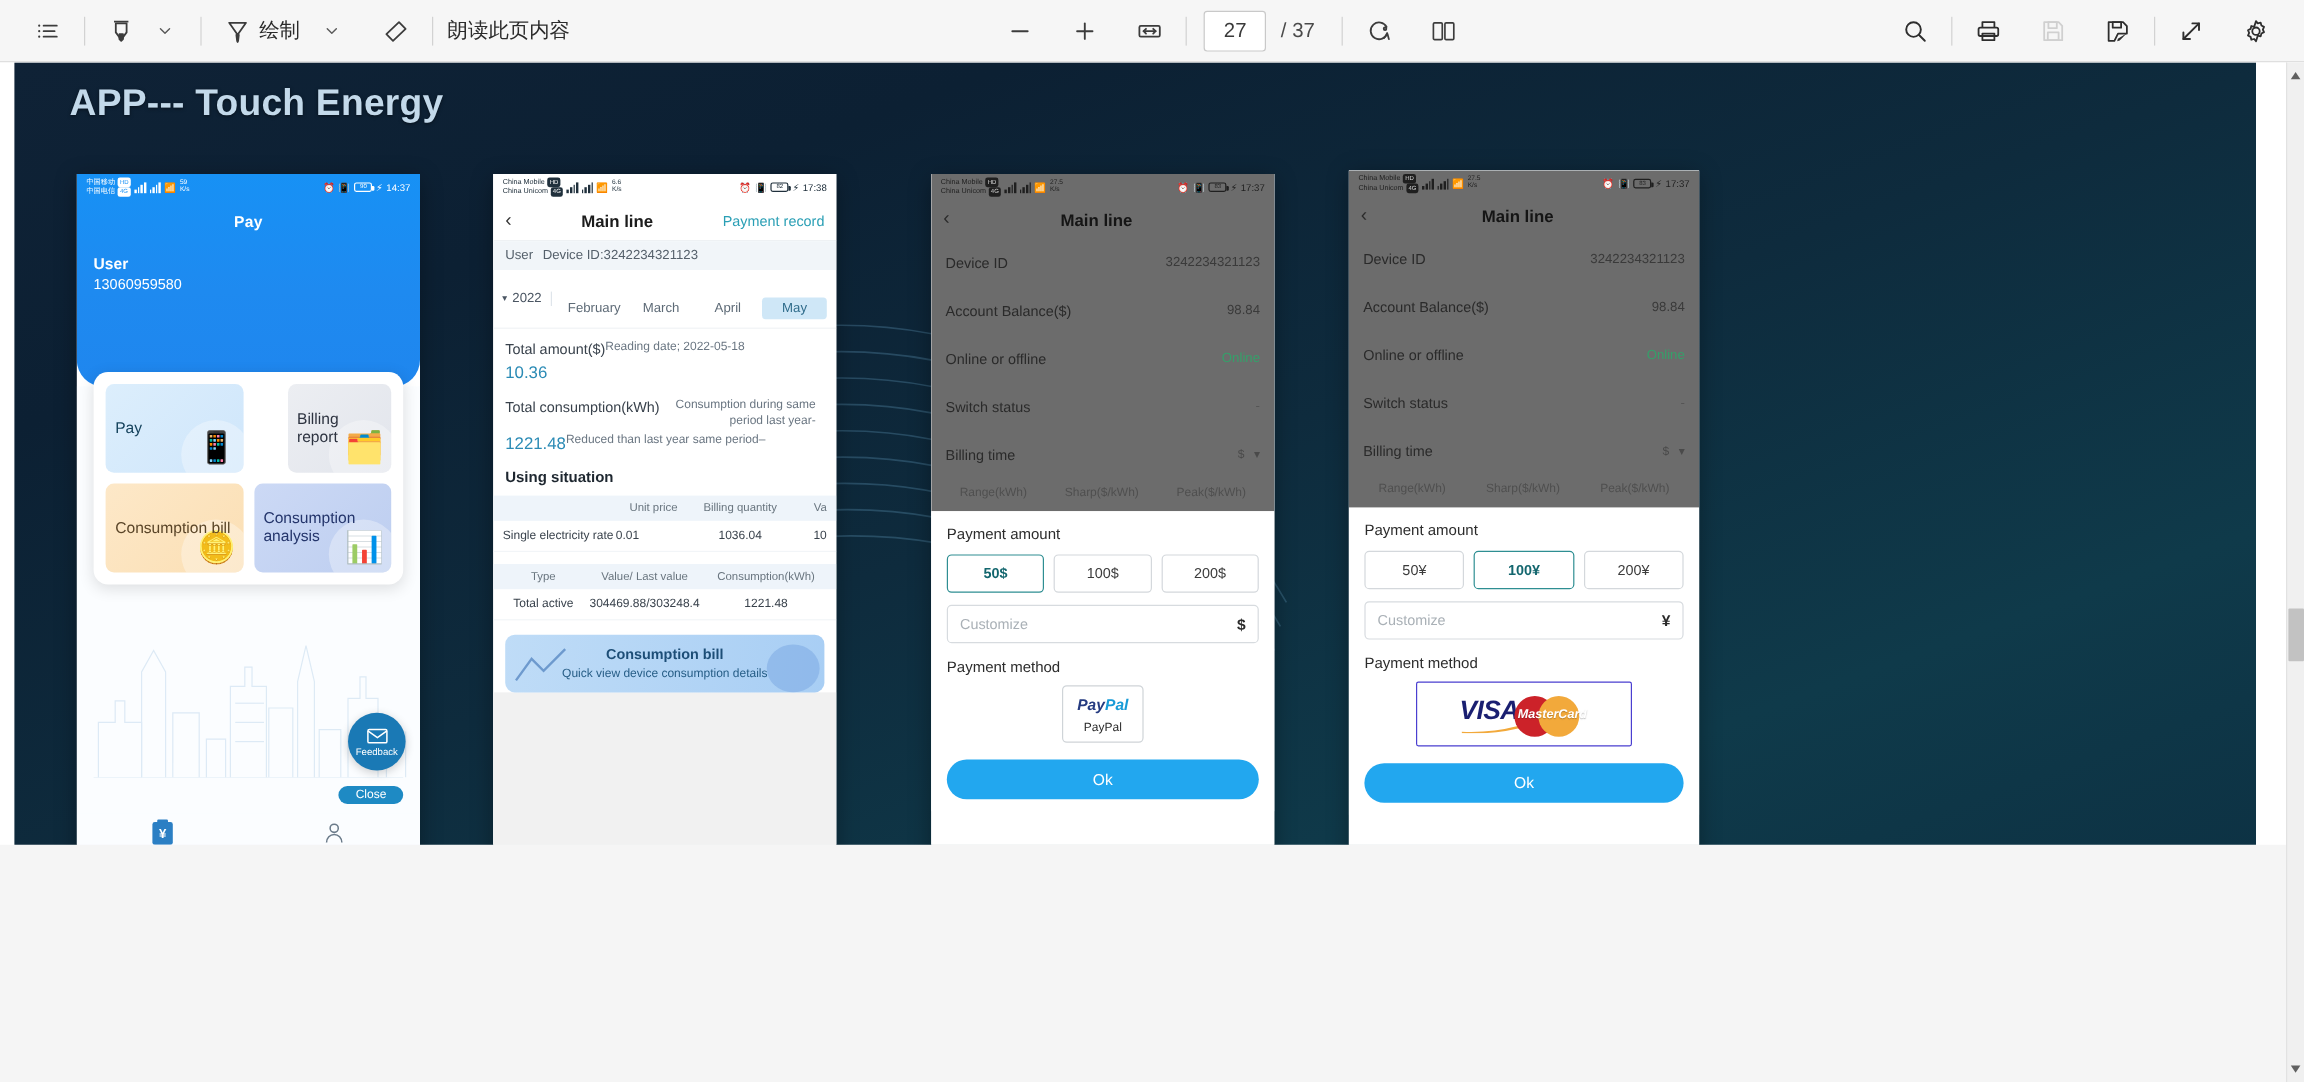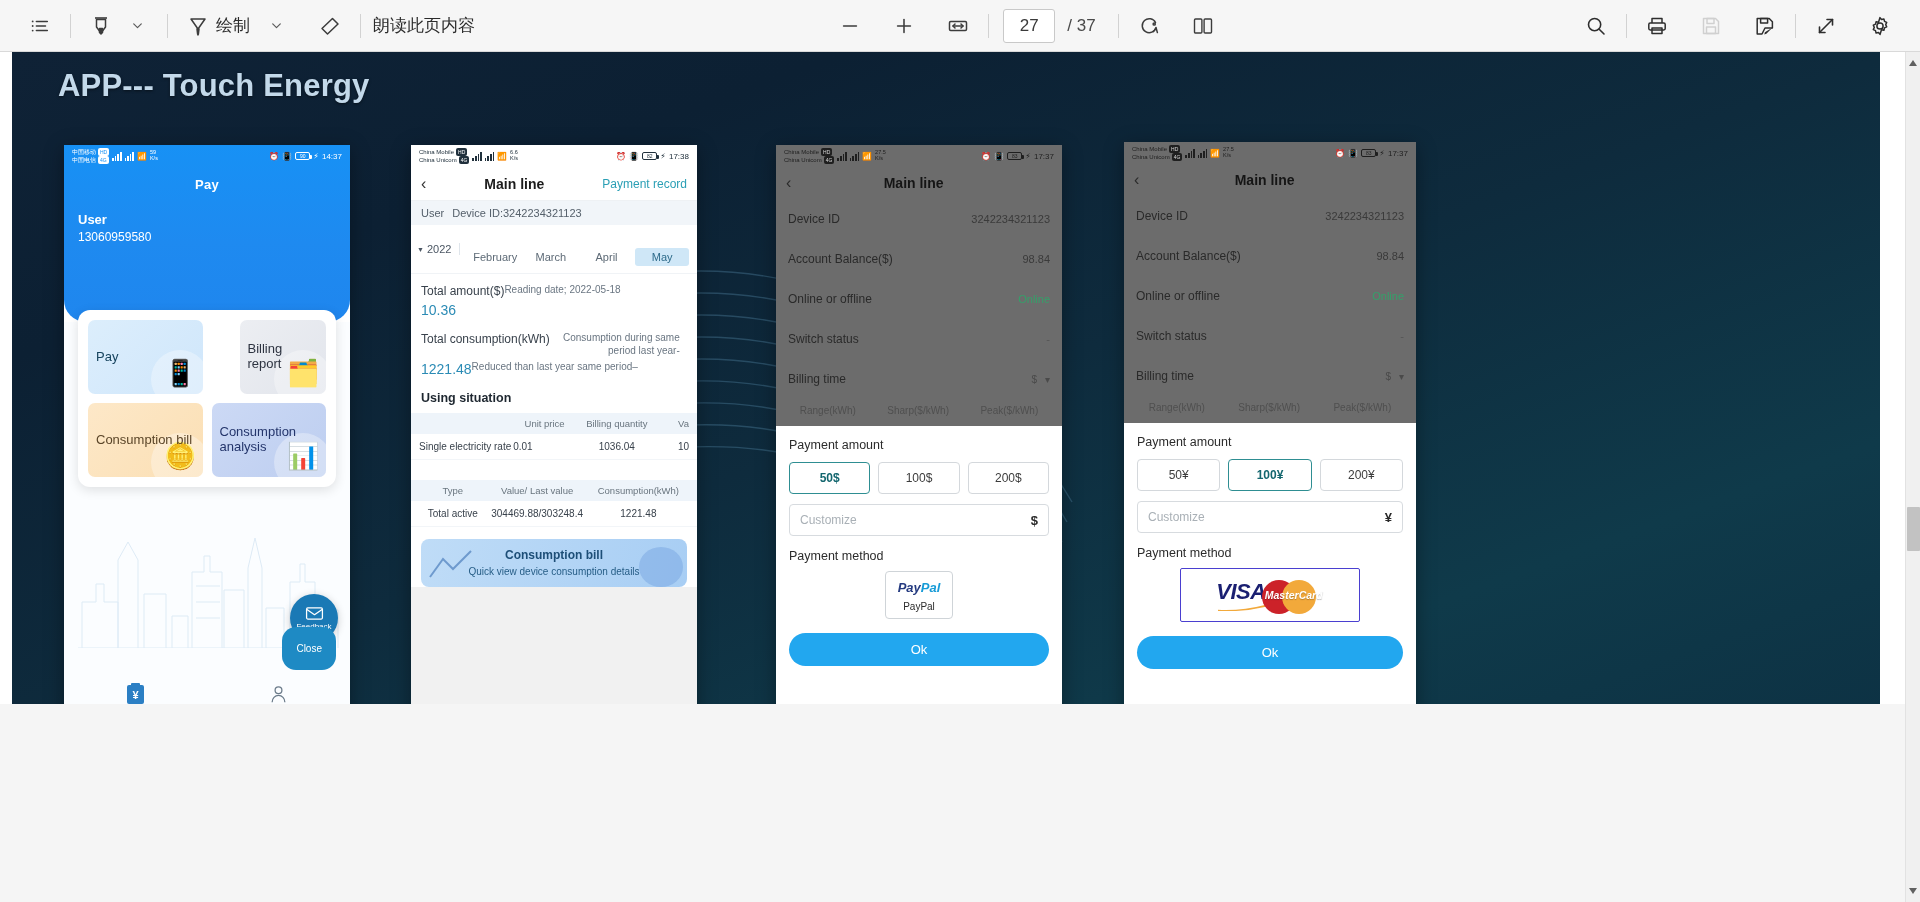--- a/index.html
+++ b/index.html
@@ -204,21 +204,21 @@
     align-items: center; justify-content: center;
     gap: 1px; cursor: pointer;
     box-shadow: 0 2px 8px rgba(0,0,0,.2);
     z-index: 4;
   }
   .fab-feedback span { font-size: 8px; }
   .btn-close {
     position: absolute; right: 14px; bottom: 90px;
     background: #1e8ac4; color: #fff;
     border-radius: 14px;
-    padding: 16px 14px; font-size: 10px;
+    padding: 2px 14px; font-size: 10px;
     cursor: pointer; z-index: 4;
   }
   .p1-tabbar {
     position: absolute; left: 0; right: 0; bottom: 36px;
     height: 46px;
     display: flex; align-items: center;
     background: #fbfdff;
     z-index: 3;
   }
   .p1-tab {
@@ -865,21 +865,21 @@
         <div style="flex:1.3;text-align:center">Billing quantity</div>
         <div style="flex:.5;text-align:right">Va</div>
       </div>
       <div class="p2-tr">
         <div style="flex:1.5">Single electricity rate</div>
         <div style="flex:1;text-align:left">0.01</div>
         <div style="flex:1.3;text-align:center">1036.04</div>
         <div style="flex:.5;text-align:right">10</div>
       </div>
 
-      <div class="p2-thead" style="margin-top:20px;">
+      <div class="p2-thead" style="margin-top:10px;">
         <div style="flex:1;text-align:center">Type</div>
         <div style="flex:1.5;text-align:center">Value/ Last value</div>
         <div style="flex:1.5;text-align:center">Consumption(kWh)</div>
       </div>
       <div class="p2-tr">
         <div style="flex:1;text-align:center">Total active</div>
         <div style="flex:1.5;text-align:center">304469.88/303248.4</div>
         <div style="flex:1.5;text-align:center">1221.48</div>
       </div>
 

